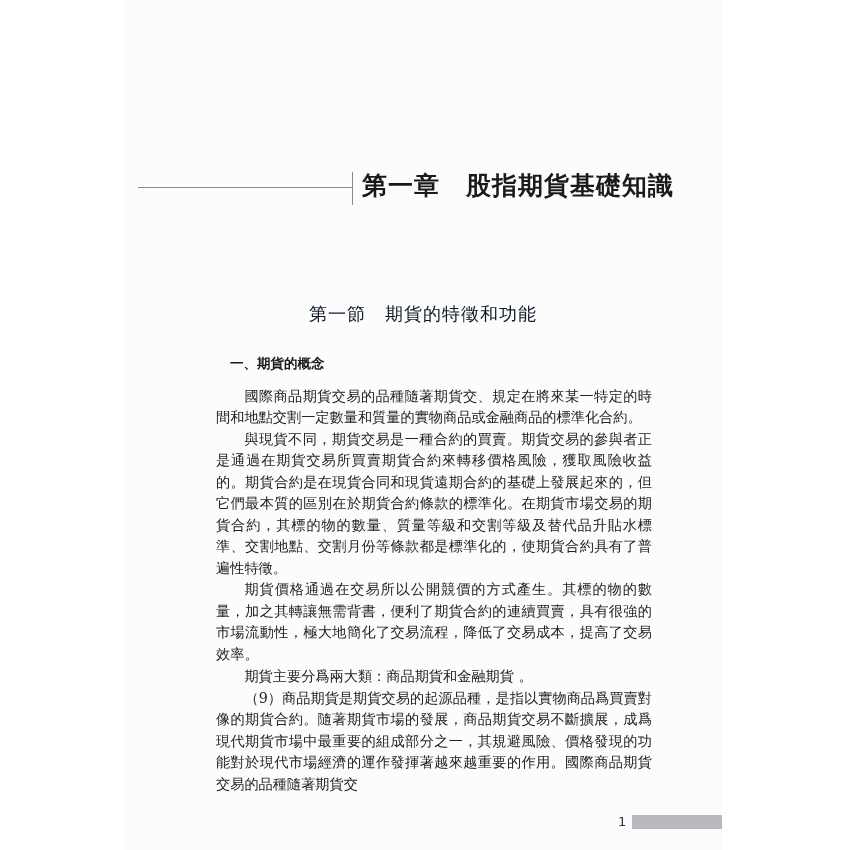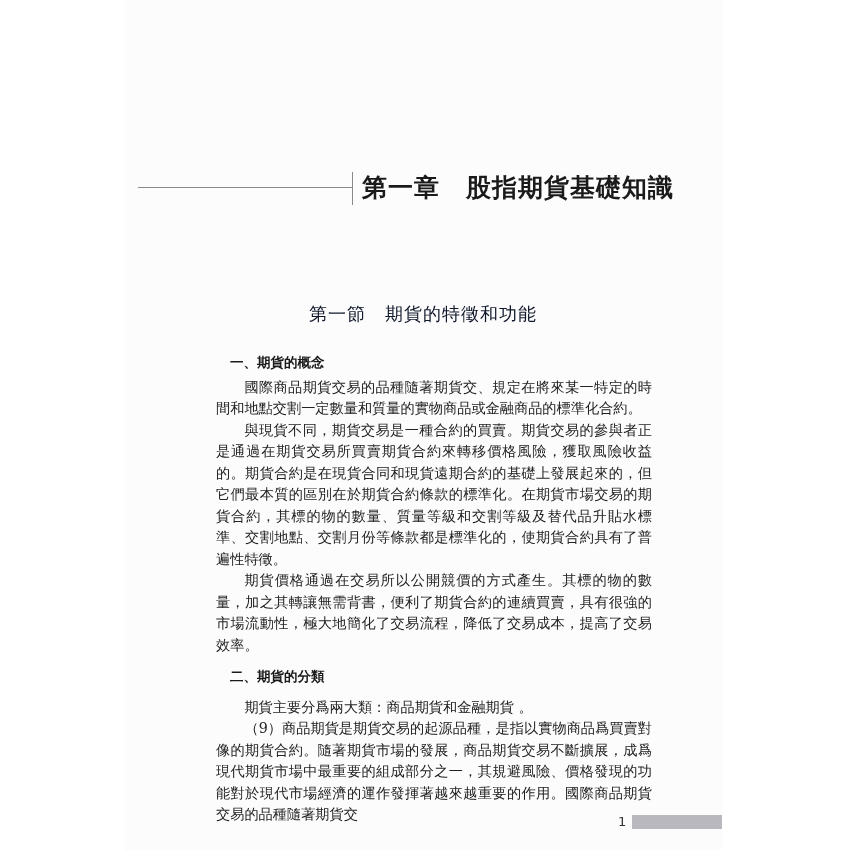--- a/index.html
+++ b/index.html
@@ -31,21 +31,21 @@
       left: 228px;
       top: 172px;
       width: 1px;
       height: 33px;
       background: #8a8a8a;
     }
     .chapter-title {
       position: absolute;
       left: 238px;
       top: 172px;
-      font-family: Liberation Serif, serif;
+      font-family: Liberation Mono, monospace;
       font-weight: bold;
       font-size: 25px;
       letter-spacing: 1px;
       color: #1a1a1a;
       white-space: pre;
       line-height: 32px;
     }
     .section-title {
       position: absolute;
       left: 0;
@@ -104,28 +104,27 @@
 
 <div class="page">
 
   <div class="chapter-rule"></div>
   <div class="chapter-bar"></div>
   <div class="chapter-title">第一章　股指期貨基礎知識</div>
 
   <div class="section-title">第一節　期貨的特徵和功能</div>
 
   <div class="body-text" style="top:353px;">
-    <p class="heading" style="margin-bottom:2px;font-family:Liberation Mono, monospace;">一、期貨的概念</p>
+    <p class="heading" style="margin-bottom:11px;">一、期貨的概念</p>
     <p class="para">國際商品期貨交易的品種隨著期貨交、規定在將來某一特定的時間和地點交割一定數量和質量的實物商品或金融商品的標準化合約。</p>
     <p class="para">與現貨不同，期貨交易是一種合約的買賣。期貨交易的參與者正是通過在期貨交易所買賣期貨合約來轉移價格風險，獲取風險收益的。期貨合約是在現貨合同和現貨遠期合約的基礎上發展起來的，但它們最本質的區別在於期貨合約條款的標準化。在期貨市場交易的期貨合約，其標的物的數量、質量等級和交割等級及替代品升貼水標準、交割地點、交割月份等條款都是標準化的，使期貨合約具有了普遍性特徵。</p>
     <p class="para">期貨價格通過在交易所以公開競價的方式產生。其標的物的數量，加之其轉讓無需背書，便利了期貨合約的連續買賣，具有很強的市場流動性，極大地簡化了交易流程，降低了交易成本，提高了交易效率。</p>
   </div>
 
   <div class="body-text" style="top:666px;">
-    <p class="heading" style="margin-bottom:9px;">二、期貨的分類</p>
     <p class="para">期貨主要分爲兩大類：商品期貨和金融期貨 。</p>
     <p class="para">（9）商品期貨是期貨交易的起源品種，是指以實物商品爲買賣對像的期貨合約。隨著期貨市場的發展，商品期貨交易不斷擴展，成爲現代期貨市場中最重要的組成部分之一，其規避風險、價格發現的功能對於現代市場經濟的運作發揮著越來越重要的作用。國際商品期貨交易的品種隨著期貨交</p>
   </div>
 
   <div class="folio">
     <span class="folio-num">1</span>
     <div class="folio-bar"></div>
   </div>
 
 </div>

